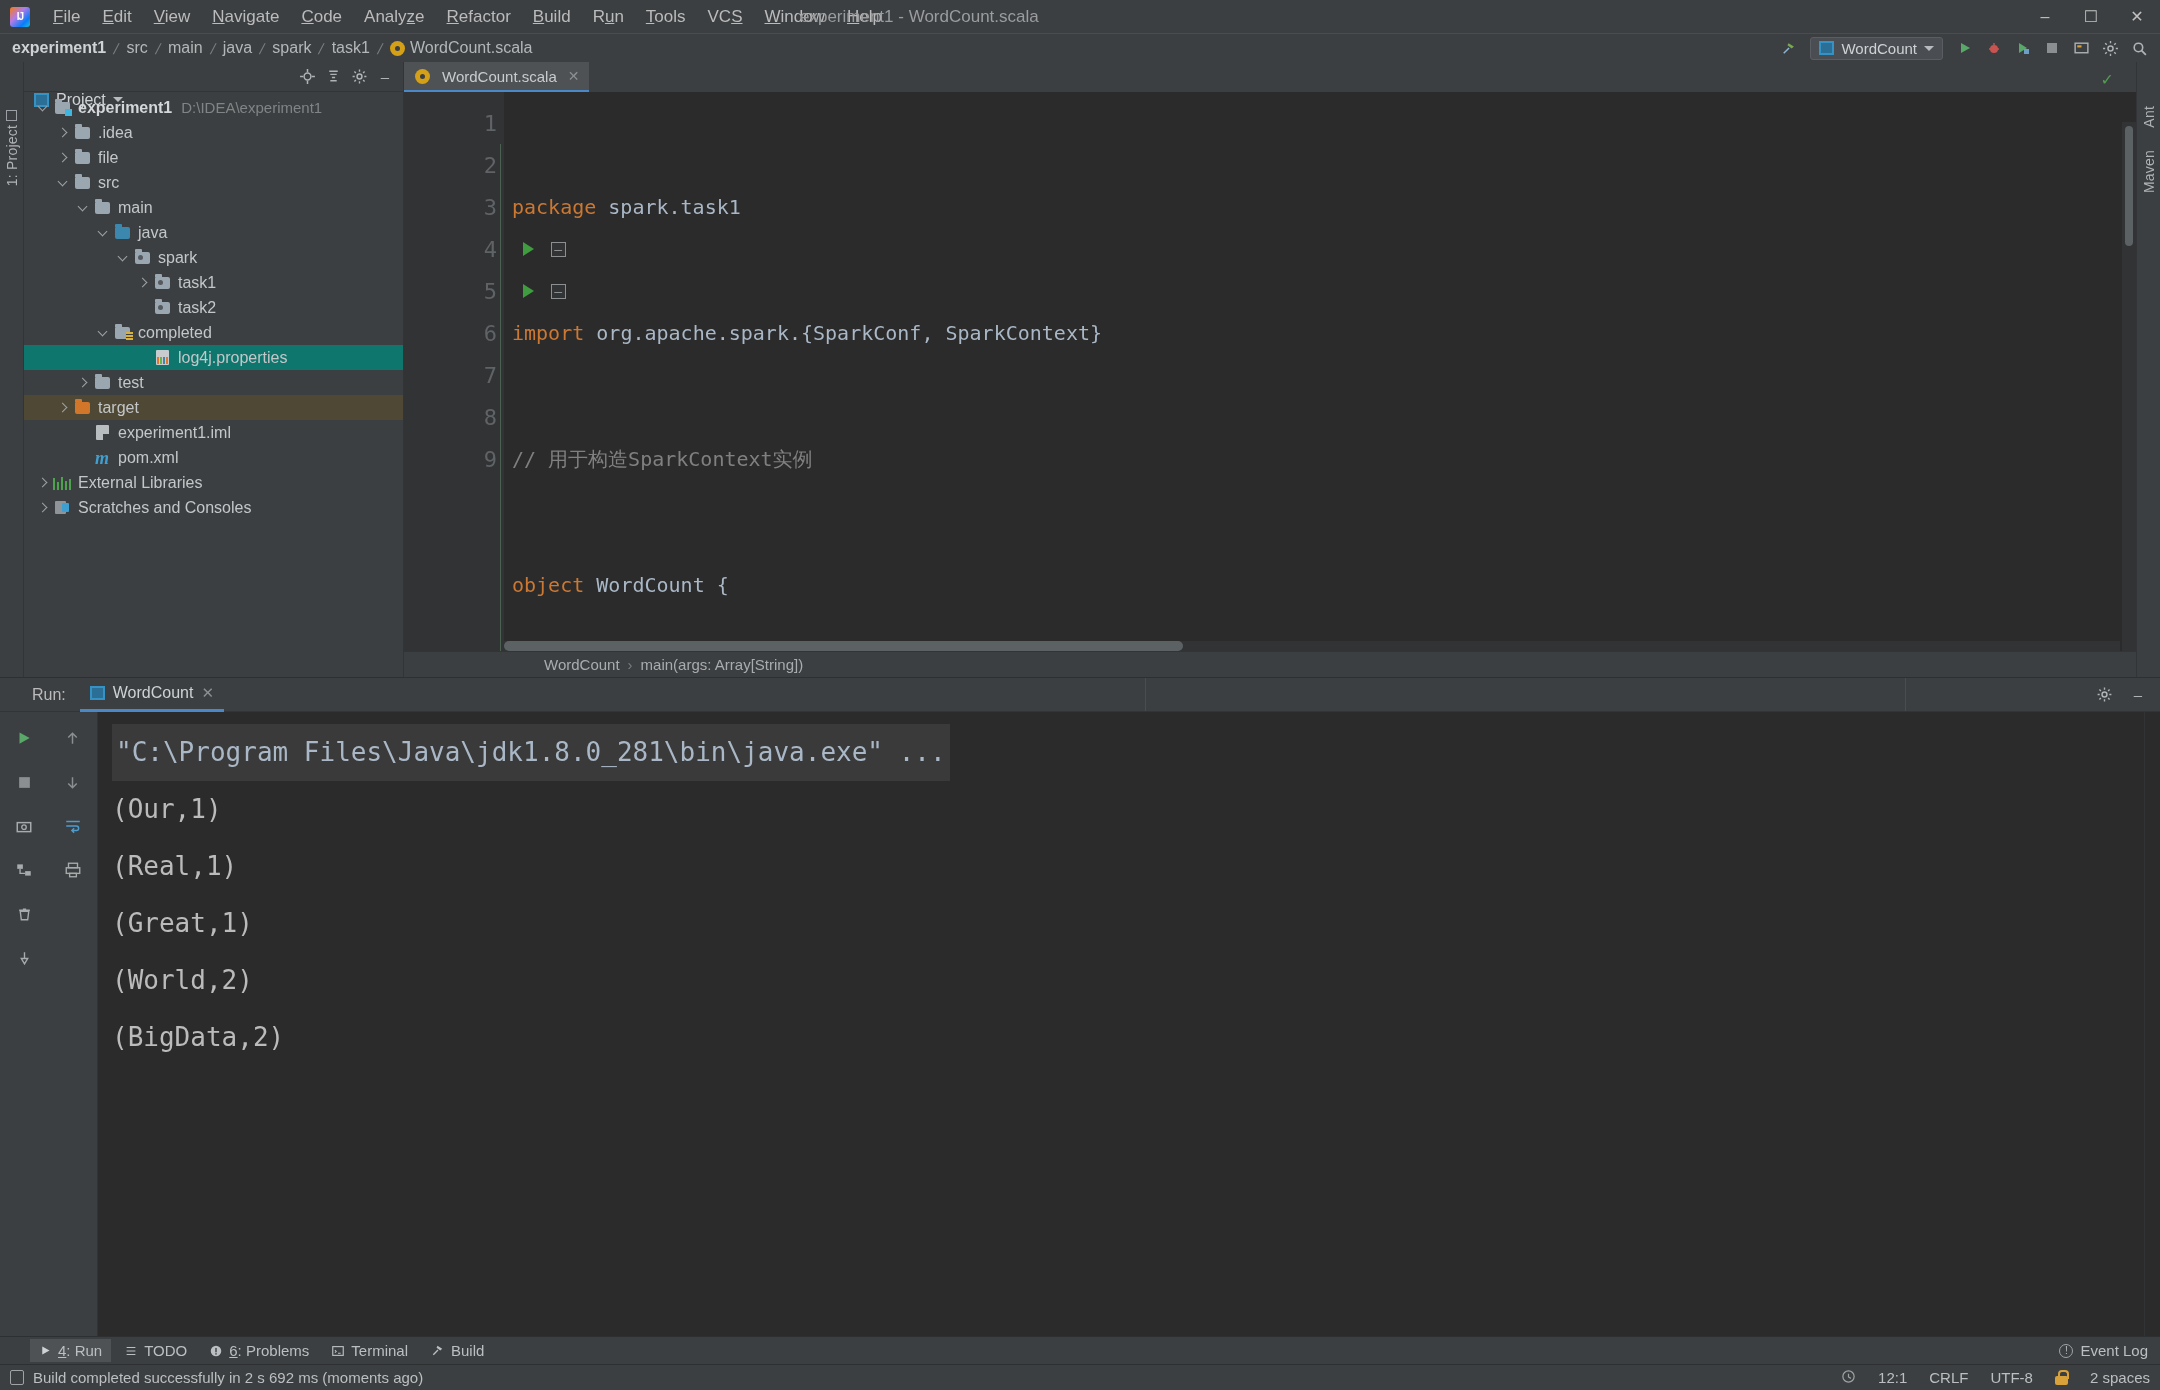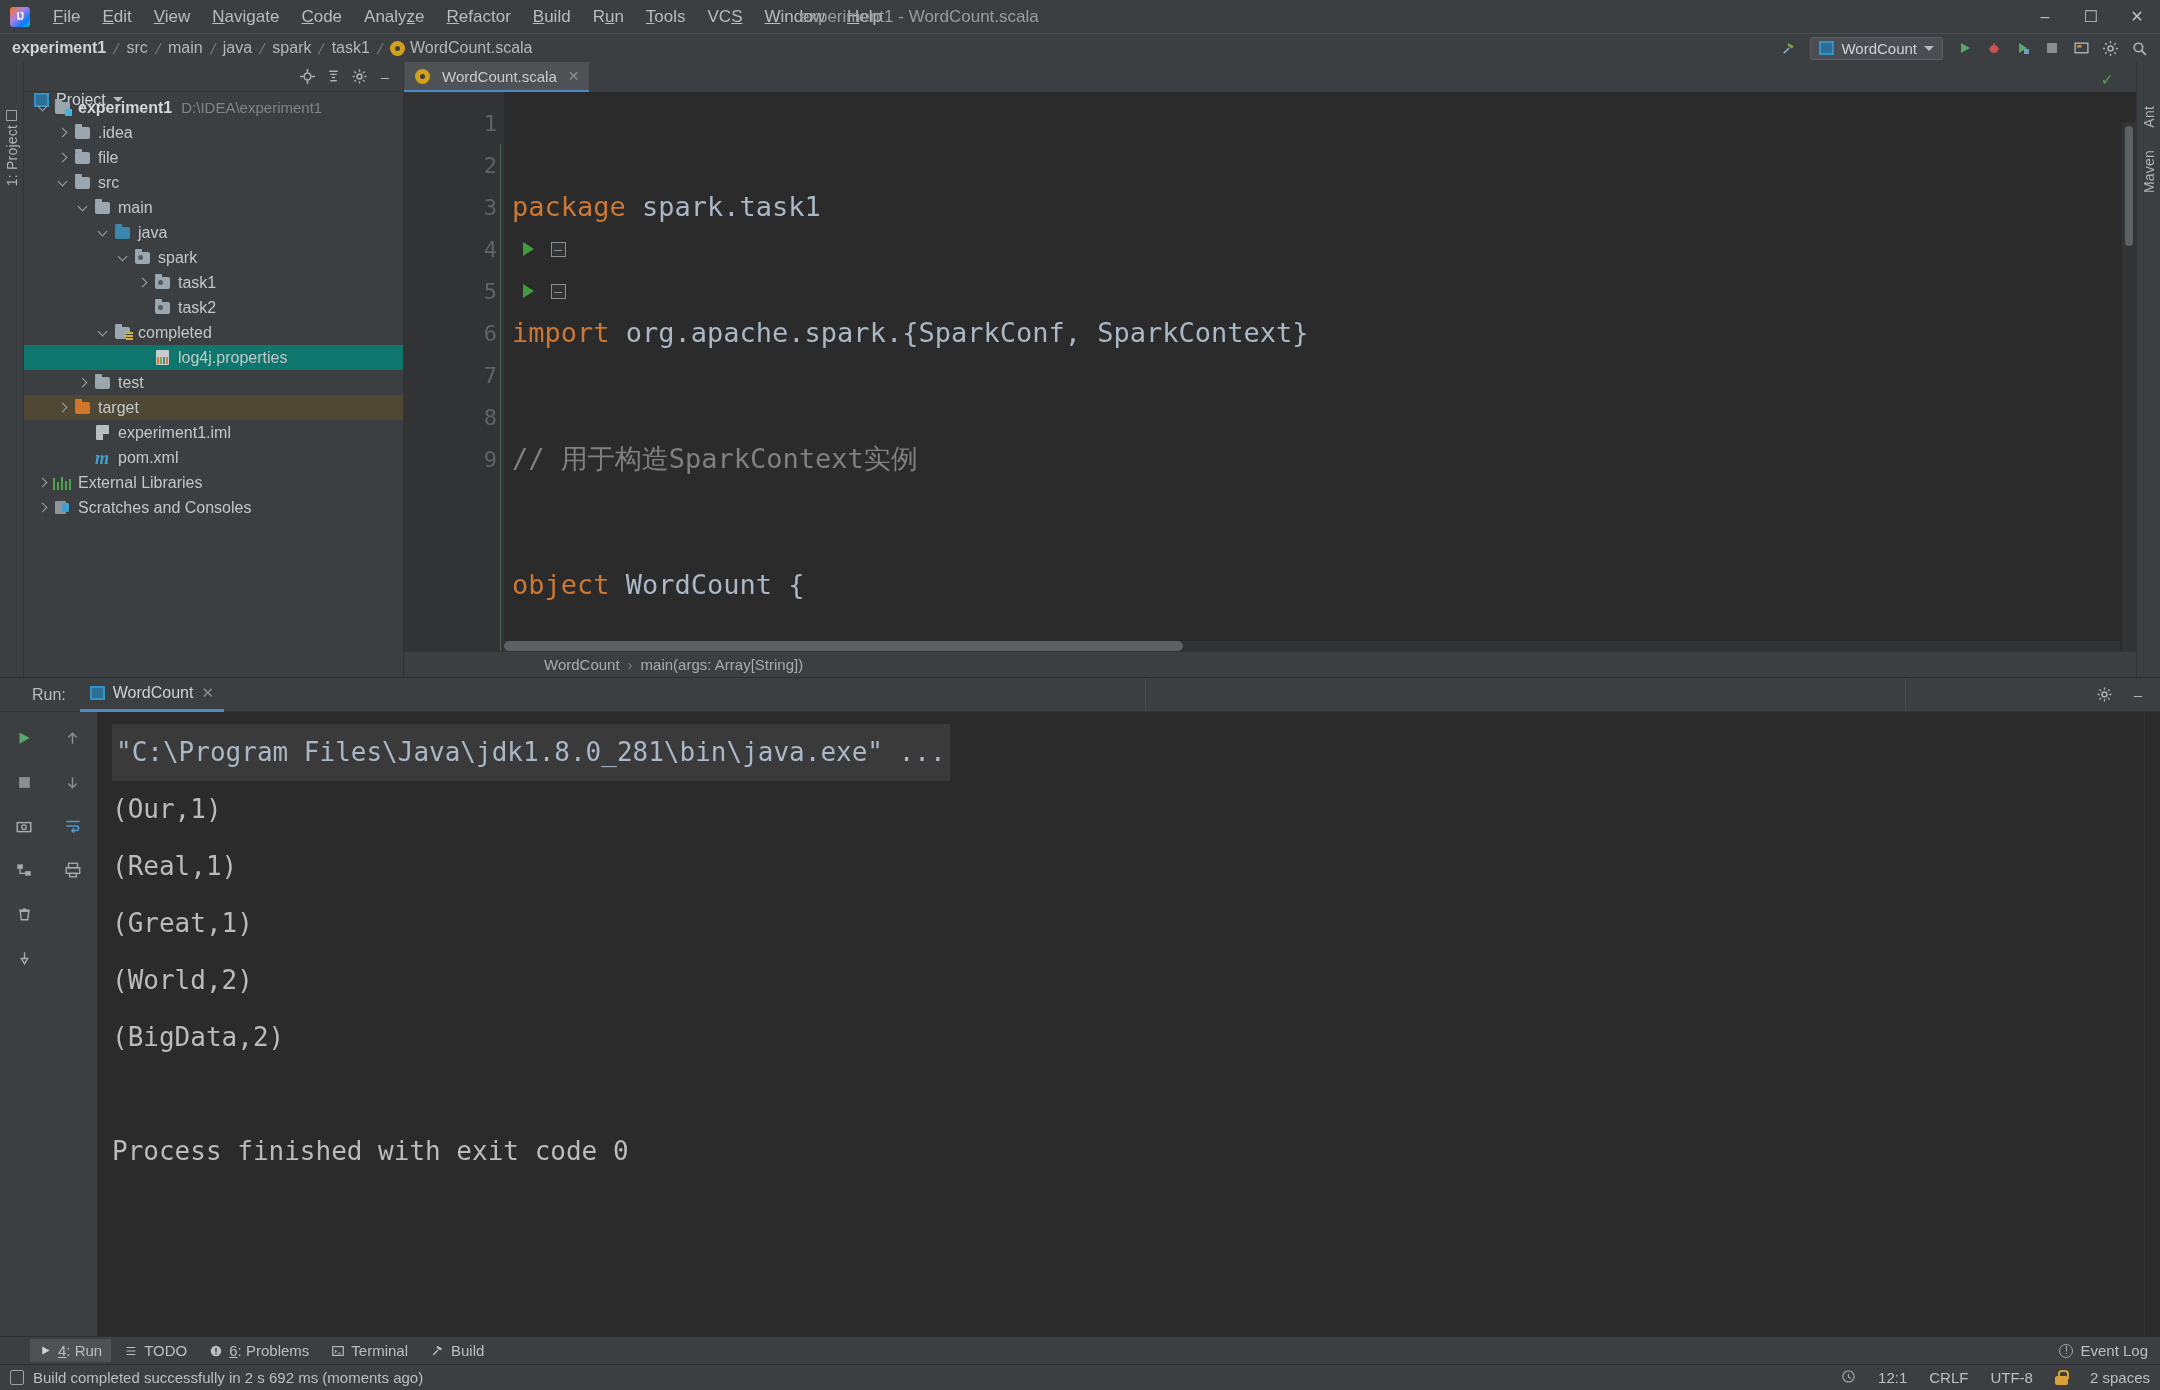--- a/index.html
+++ b/index.html
@@ -165,21 +165,21 @@
     position: absolute; right: -30px; width: 0; height: 0;
     border-left: 11px solid #3f9c3f; border-top: 7px solid transparent; border-bottom: 7px solid transparent;
   }
   .foldmark {
     position: absolute; right: -62px; width: 15px; height: 15px;
     border: 1.5px solid #8b8f91; display: flex; align-items: center; justify-content: center;
     color: #8b8f91; font-size: 13px; line-height: 1; background: #313335;
   }
   .code {
     flex: 1; padding: 10px 0 0 8px; font-family: "DejaVu Sans Mono", monospace;
-    font-size: 27px; line-height: 42px; white-space: pre; overflow: hidden; min-width: 0;
+    font-size: 20px; line-height: 42px; white-space: pre; overflow: hidden; min-width: 0;
     position: relative;
   }
   .cline { height: 42px; white-space: pre; }
   .kw { color: #cc7832; }
   .cmt { color: #808080; }
   .txt { color: #a9b7c6; }
   .fold-line {
     position: absolute; left: 96px; top: 52px; bottom: 0; width: 1px; background: #4d6152;
   }
   .hscroll {
@@ -738,21 +738,20 @@
       </div>
 
       <div class="console">
         <div><span class="cmdline">"C:\Program Files\Java\jdk1.8.0_281\bin\java.exe" ...</span></div>
         <div>(Our,1)</div>
         <div>(Real,1)</div>
         <div>(Great,1)</div>
         <div>(World,2)</div>
         <div>(BigData,2)</div>
         <div>&nbsp;</div>
-        <div>Process finished with exit code 0</div>
       </div>
       <div class="console-right"></div>
     </div>
   </div>
 
   <div class="tool-tabs">
     <div class="tt active">
       <svg width="13" height="13" viewBox="0 0 16 16">
           <path d="M4 3l9 5-9 5z" fill="#cfd2d4"></path>
         </svg>

